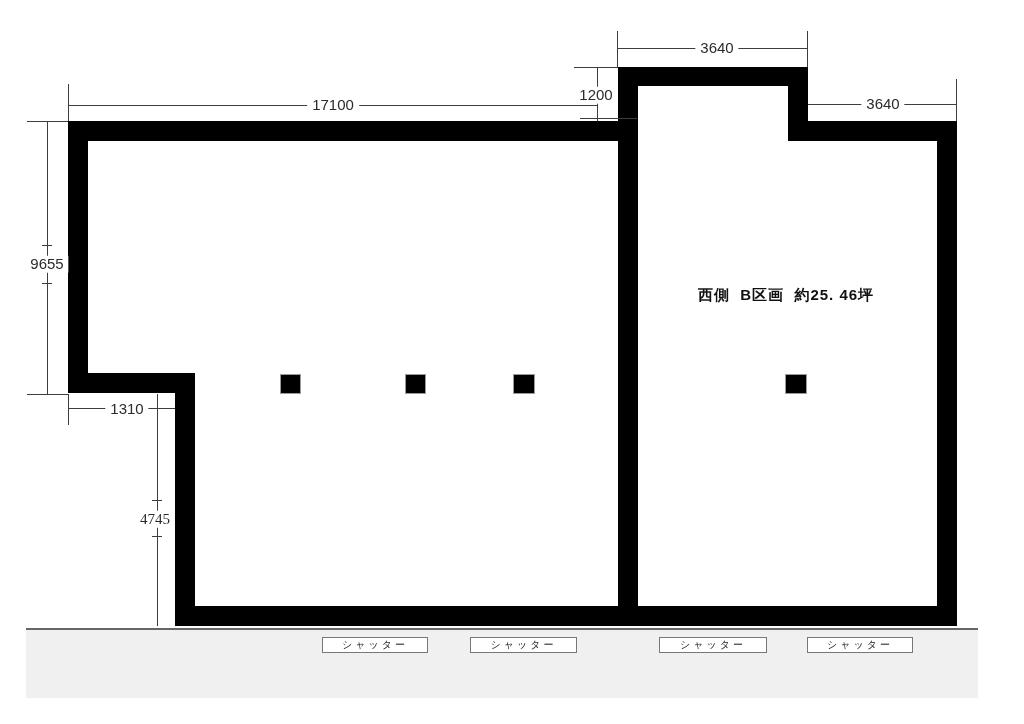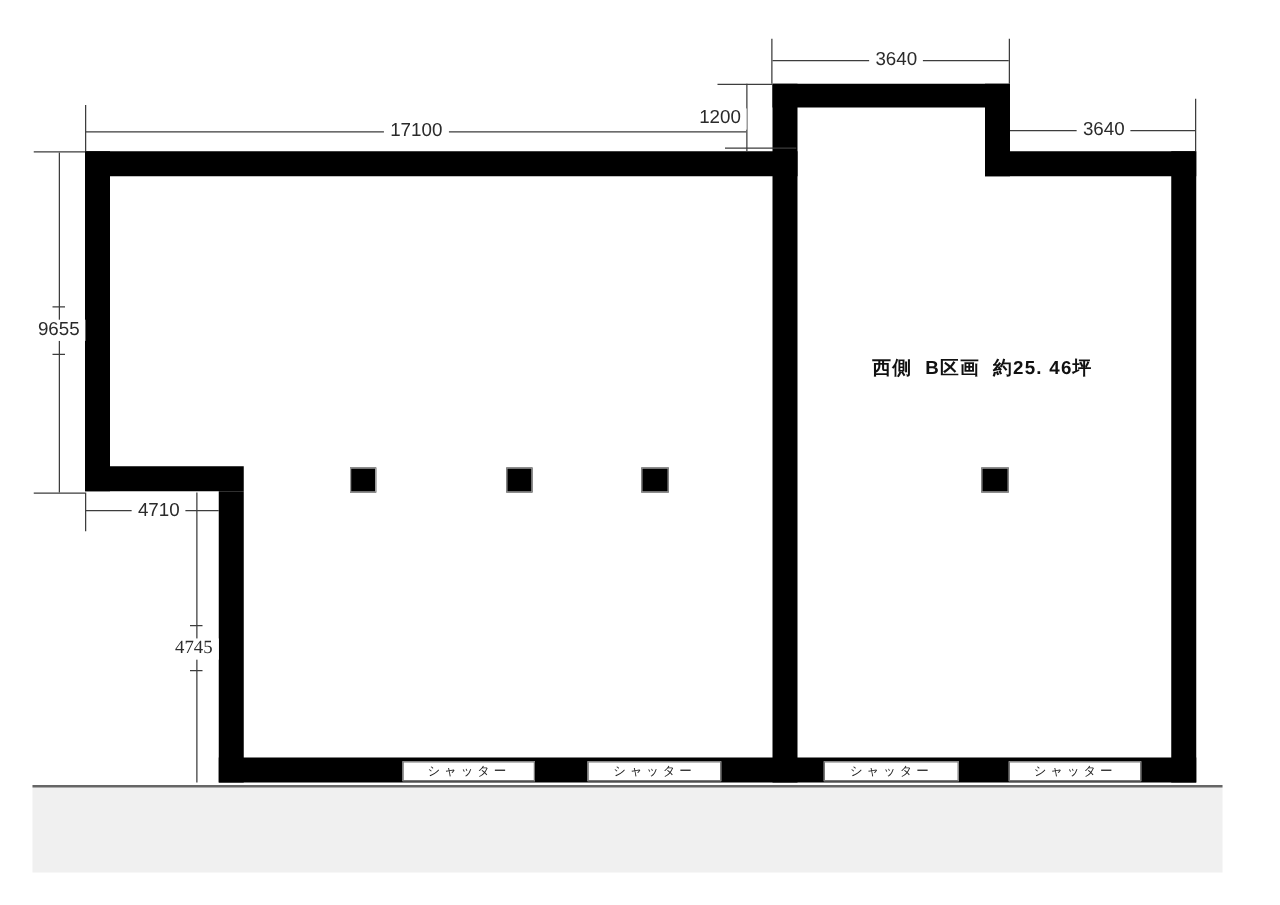--- a/index.html
+++ b/index.html
@@ -20,21 +20,21 @@
   }
   .room-label{
     position:absolute;transform:translate(-50%,-50%);
     color:#111111;font-size:15px;font-weight:bold;white-space:pre;
     letter-spacing:1px;
   }
   .pillar{position:absolute;background:#000000;border:1px solid #9a9a9a;box-sizing:border-box;}
   .shutter{
     position:absolute;background:#ffffff;border:1px solid #777777;box-sizing:border-box;
     display:flex;align-items:center;justify-content:center;
-    font-size:10px;letter-spacing:3px;color:#222222;white-space:pre;overflow:hidden;
+    font-size:10px;letter-spacing:3px;color:#222222;white-space:pre;overflow:hidden;margin-top:28px;
   }
   .road{
     position:absolute;background:#f0f0f0;border-top:2px solid #666666;box-sizing:border-box;
   }
 </style>
 </head>
 <body>
 
 <div class="abs" style="left:0;top:0;width:1024px;height:724px;">
 
@@ -66,25 +66,25 @@
   <div class="hline" style="left:27px;top:394px;width:41px;"></div>
   <div class="vline" style="left:68px;top:394px;height:31px;"></div>
   <div class="hline" style="left:68px;top:408px;width:107px;"></div>
   <div class="vline" style="left:157px;top:394px;height:232px;"></div>
   <div class="dash" style="left:42px;top:245px;"></div>
   <div class="dash" style="left:42px;top:283px;"></div>
   <div class="dash" style="left:152px;top:500px;"></div>
   <div class="dash" style="left:152px;top:536px;"></div>
 
   <div class="dim-label" style="left:333px;top:105px;">17100</div>
-  <div class="dim-label" style="left:576px;top:95px;">1200</div>
+  <div class="dim-label" style="left:596px;top:95px;">1200</div>
   <div class="dim-label" style="left:717px;top:48px;">3640</div>
   <div class="dim-label" style="left:883px;top:104px;">3640</div>
   <div class="dim-label" style="left:47px;top:264px;">9655</div>
-  <div class="dim-label" style="left:127px;top:409px;">4710</div>
+  <div class="dim-label" style="left:127px;top:409px;">1310</div>
   <div class="dim-label" style="left:155px;top:519px;font-family:Liberation Serif, serif;">4745</div>
 
   <div class="room-label" style="left:786px;top:295px;">西側  B区画  約25. 46坪</div>
 
   <div class="pillar" style="left:280px;top:374px;width:21px;height:20px;"></div>
   <div class="pillar" style="left:405px;top:374px;width:21px;height:20px;"></div>
   <div class="pillar" style="left:513px;top:374px;width:22px;height:20px;"></div>
   <div class="pillar" style="left:785px;top:374px;width:22px;height:20px;"></div>
 
   <div class="shutter" style="left:322px;top:609px;width:106px;height:16px;">シャッター</div>

